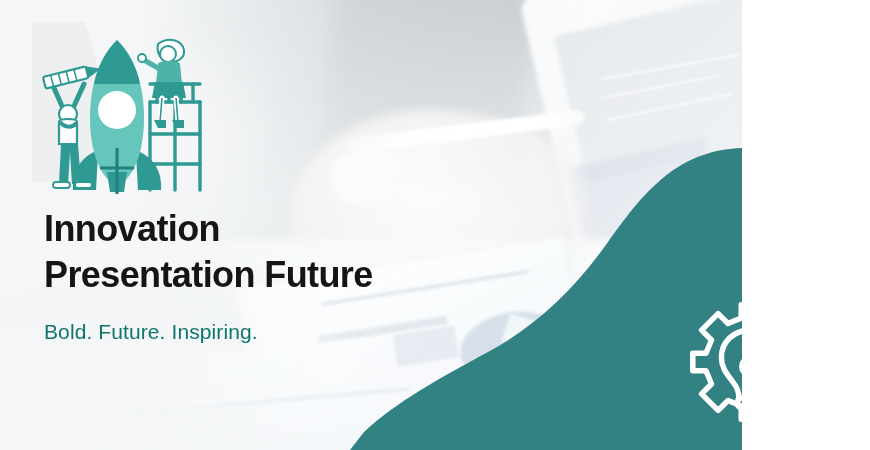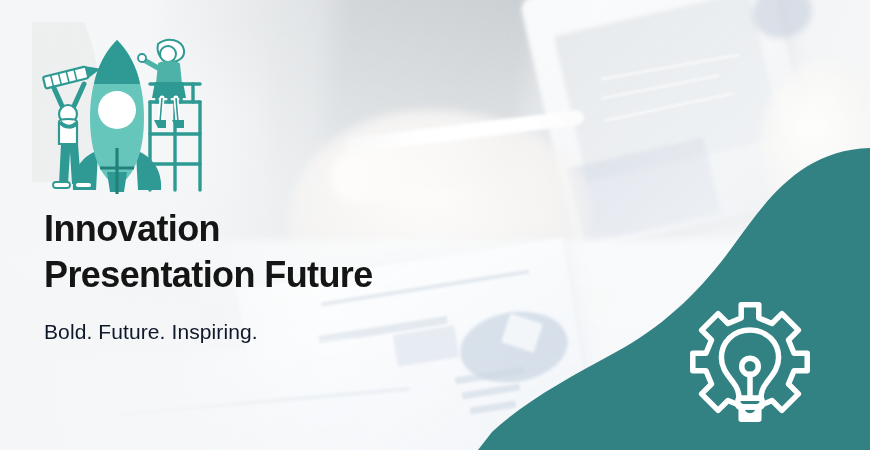--- a/index.html
+++ b/index.html
@@ -2,21 +2,21 @@
 <html><head>
 <meta charset="utf-8">
 <style>
   html, body {
     margin: 0;
     padding: 0;
     background: #ffffff;
   }
   #slide {
     position: relative;
-    width: 870px;
+    width: 742px;
     height: 450px;
     overflow: hidden;
     font-family: "Liberation Sans", sans-serif;
     background: #eef0f1;
   }
 
   
   .photo-layer {
     position: absolute;
     inset: 0;
@@ -231,21 +231,21 @@
     line-height: 1.28;
     letter-spacing: -0.6px;
     color: #151515;
   }
   .headline .l2 { display: block; }
   .subtitle {
     margin: 22px 0 0 0;
     font-size: 21px;
     font-weight: 400;
     letter-spacing: .1px;
-    color: #0f172a;
+    color: #0f766e;
   }
 </style>
 </head>
 <body>
 
 <div id="slide">
 
   <div class="photo-layer">
     <div class="bg-base"></div>
     <div class="ph suit"></div>

